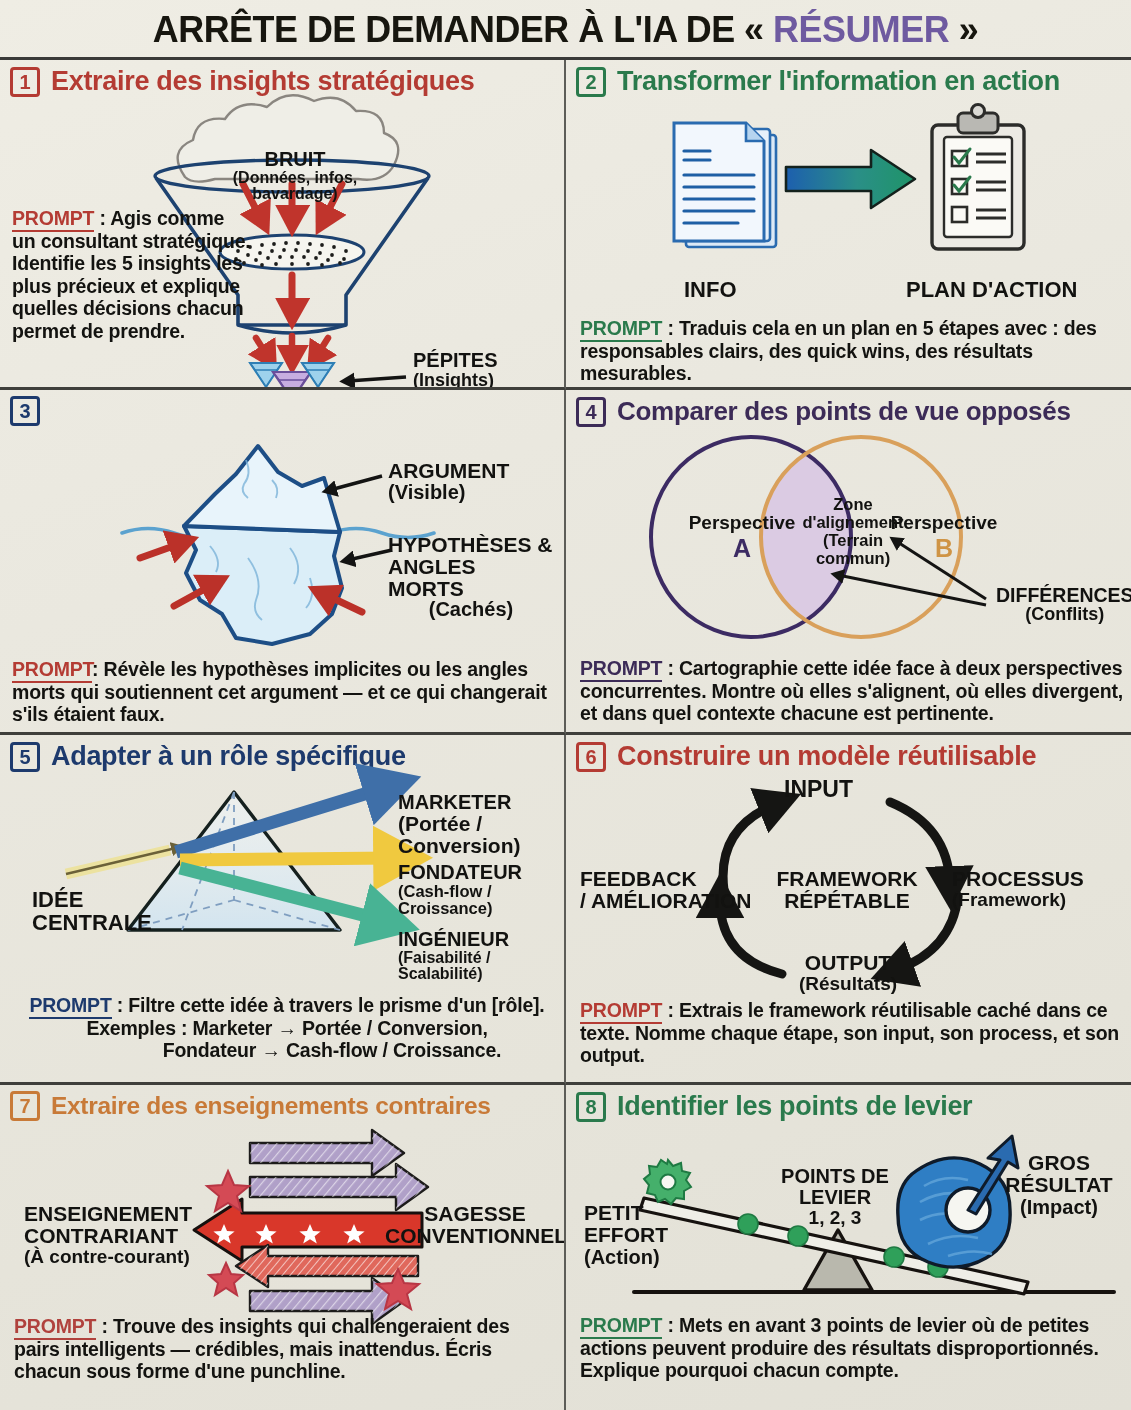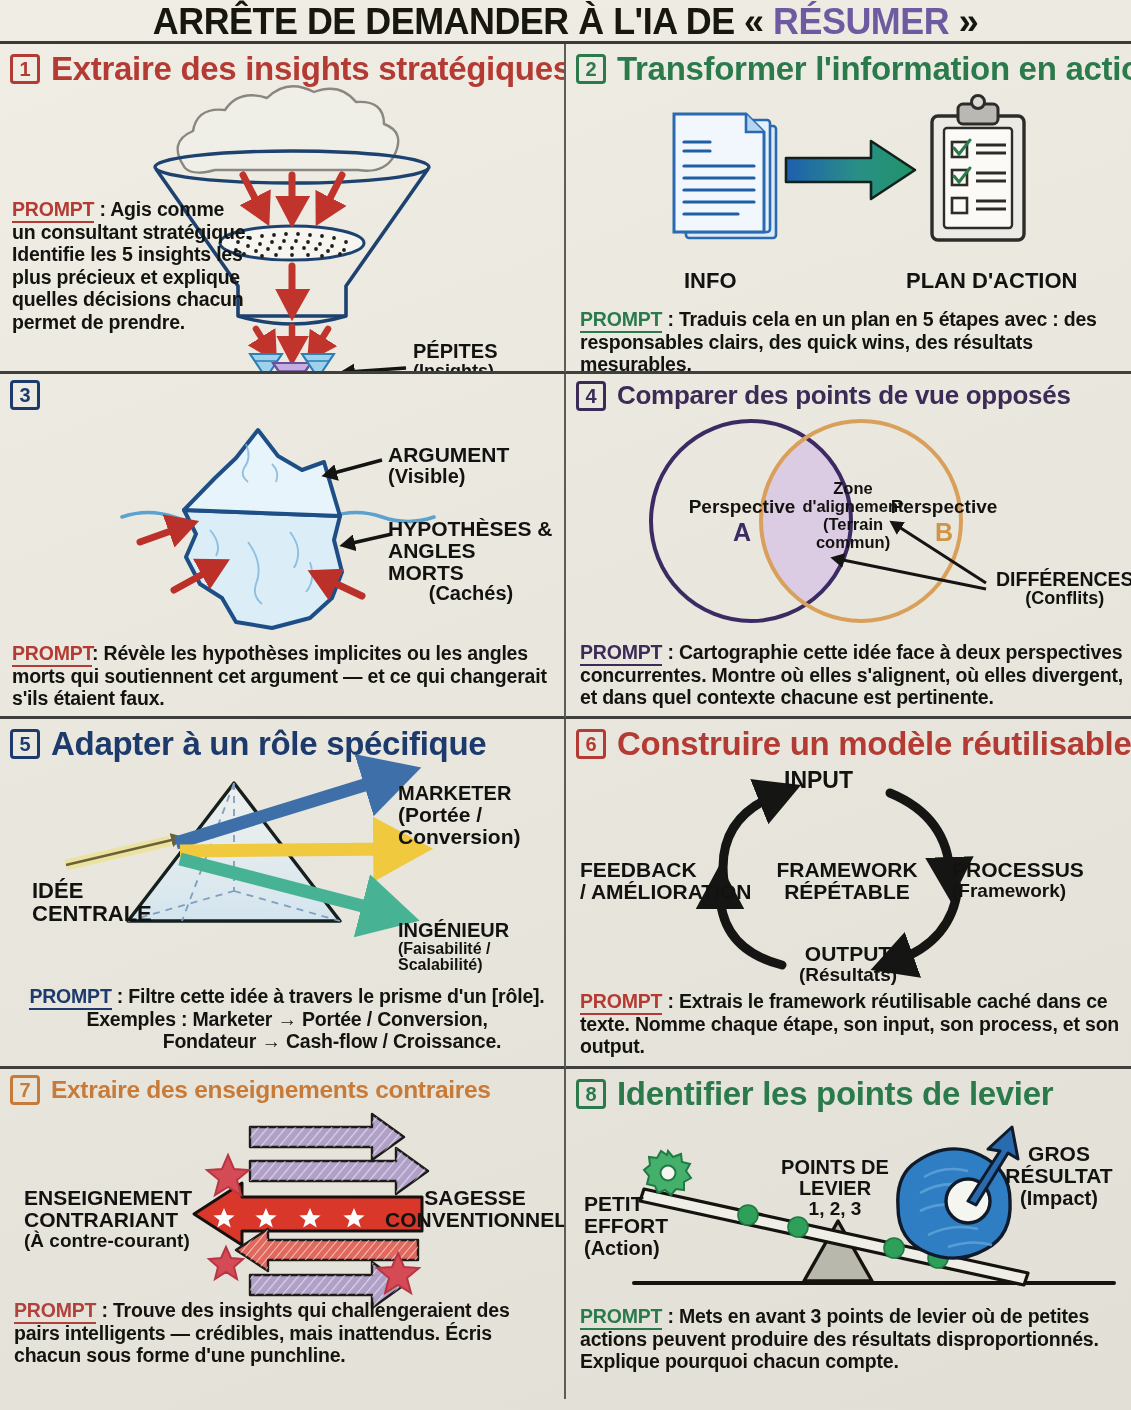--- a/index.html
+++ b/index.html
@@ -9,23 +9,23 @@
     font-family: "Liberation Sans", sans-serif;
     overflow: hidden;
   }
   #board {
     position: relative;
     width: 1131px; height: 1410px;
     background: linear-gradient(160deg,#efede4 0%,#eae8df 35%,#e6e4da 70%,#e2e0d6 100%);
   }
   
   .title-bar {
-    height: 44px;
+    height: 60px;
     display: flex; align-items: flex-start; justify-content: center;
-    padding-top: 1px;
+    padding-top: 9px;
     border-bottom: 3px solid #3a3a38;
   }
   .title-text {
     font-size: 37px; font-weight: bold;
     letter-spacing: -0.5px;
     color: #17160f;
     white-space: nowrap;
     transform: scaleX(0.97);
   }
   .title-accent { color: #6e5aa0; }
@@ -48,21 +48,21 @@
 
   
   .phead { display: flex; align-items: center; gap: 11px; margin-bottom: 2px; }
   .pnum {
     width: 30px; height: 30px; min-width: 30px;
     border: 3px solid currentColor;
     border-radius: 4px;
     display: flex; align-items: center; justify-content: center;
     font-size: 20px; font-weight: bold; line-height: 1;
   }
-  .ptitle { font-size: 33px; font-weight: bold; letter-spacing: -0.3px; white-space: nowrap; }
+  .ptitle { font-size: 27px; font-weight: bold; letter-spacing: -0.3px; white-space: nowrap; }
 
   
   .c-red    { color: #b43b33; }
   .c-green  { color: #2a7a4c; }
   .c-navy   { color: #1d3a6d; }
   .c-purple { color: #3c2b57; }
   .c-orange { color: #c87a38; }
 
   
   .prompt {
@@ -205,20 +205,24 @@
             <path d="M297 271 L308 288 L319 271" fill="none" stroke="#2e7fb5" stroke-width="1.3"></path>
           </g>
 
           <path d="M396 278 L338 282" stroke="#141413" stroke-width="3.4" fill="none" marker-end="url(#blk1)"></path>
           <defs>
             <marker id="blk1" markerWidth="5" markerHeight="5" refX="2" refY="2.6" orient="auto">
               <path d="M0 0 L4.6 2.6 L0 5 Z" fill="#141413"></path>
             </marker>
           </defs>
         </svg>
+        <div class="lab" style="left:185px; top:50px; font-size:20px; text-align:center; width:200px;">
+          <span>BRUIT</span>
+          <span class="sub" style="font-size:16px;">(Données, infos, bavardage)</span>
+        </div>
         <div class="lab" style="left:403px; top:251px; font-size:20px;">
           <span>PÉPITES</span>
           <span class="sub" style="font-size:18px;">(Insights)</span>
         </div>
         <div class="prompt">
           <span class="lbl c-red">PROMPT</span><span> : Agis comme un consultant stratégique. Identifie les 5 insights les plus précieux et explique quelles décisions chacun permet de prendre.</span>
         </div>
       </div>
     </div>
 
@@ -418,20 +422,24 @@
           <path d="M170 94 L372 146" stroke="#48b394" stroke-width="13" fill="none" marker-end="url(#mg)"></path>
         </svg>
         <div class="lab" style="left:22px; top:114px; font-size:22px; line-height:1.05;">
           <span>IDÉE</span><br>
           <span>CENTRALE</span>
         </div>
         <div class="lab" style="left:388px; top:18px; font-size:20px;">
           <span>MARKETER</span>
           <span class="sub" style="font-size:21px;">(Portée / Conversion)</span>
         </div>
+        <div class="lab" style="left:388px; top:88px; font-size:20px;">
+          <span>FONDATEUR</span>
+          <span class="sub" style="font-size:16.5px;">(Cash-flow / Croissance)</span>
+        </div>
         <div class="lab" style="left:388px; top:155px; font-size:20px;">
           <span>INGÉNIEUR</span>
           <span class="sub" style="font-size:16px;">(Faisabilité / Scalabilité)</span>
         </div>
         <div class="prompt center">
           <span class="lbl c-navy">PROMPT</span><span> : Filtre cette idée à travers le prisme d'un [rôle].</span><br>
           <span>Exemples : Marketer → Portée / Conversion,</span><br>
           <span style="display:inline-block; padding-left:90px;">Fondateur → Cash-flow / Croissance.</span>
         </div>
       </div>

